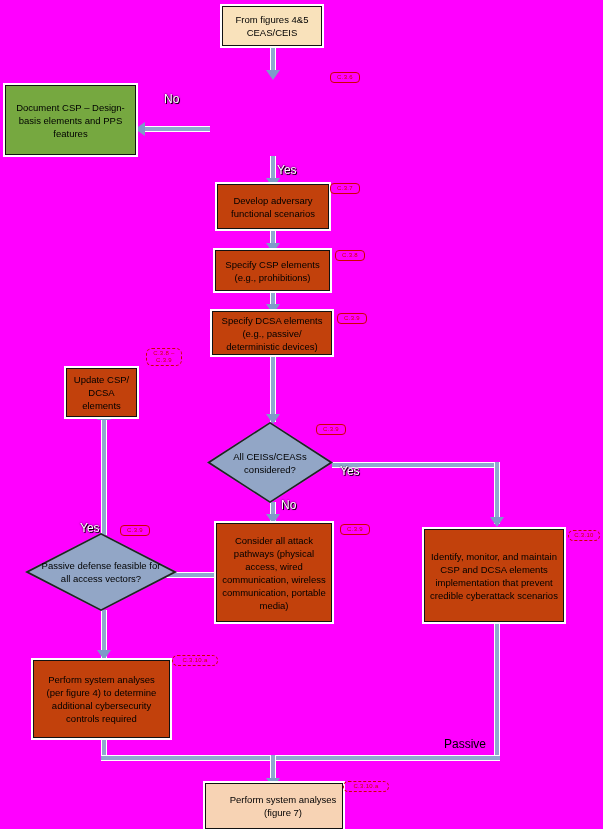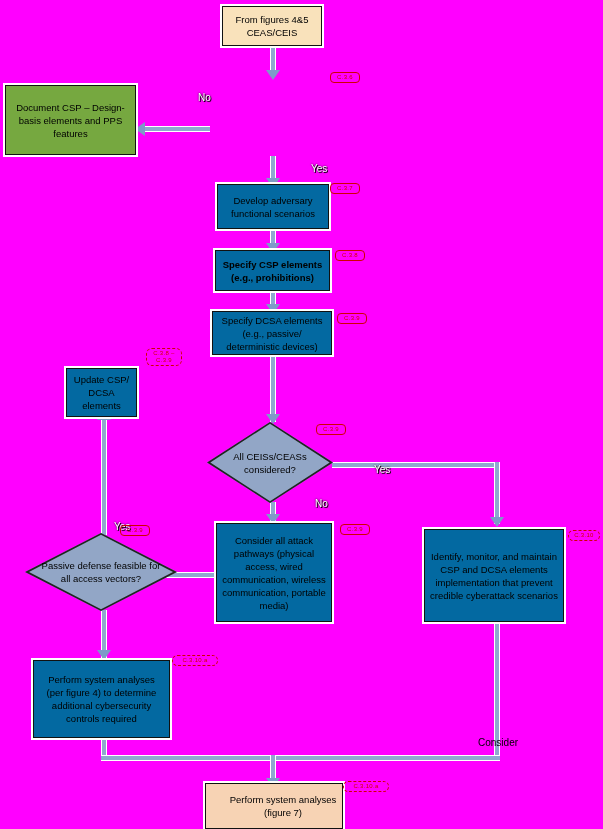--- a/index.html
+++ b/index.html
@@ -30,21 +30,21 @@
     border:1px solid #111;
     font-size:9.5px;
     line-height:13px;
     color:#000;
     padding:3px 5px;
     outline:2px solid #fff;
   }
   .node.tan   { background:#f9e2bb; }
   .node.peach { background:#f7d3b4;padding-left:23px; }
   .node.green { background:#76a840; }
-  .node.blue  { background:#0369a1; }
+  .node.blue  { background:#c2410c; }
 
   
   .dia { position:absolute; }
   .dia .shape {
     position:absolute; left:0; top:0; width:100%; height:100%;
     background:#92a6c6;
     clip-path: polygon(50% 0%, 100% 50%, 50% 100%, 0% 50%);
   }
   .dia .edge {
     position:absolute; left:0; top:0; width:100%; height:100%;
@@ -52,22 +52,22 @@
     clip-path: polygon(50% 0%, 100% 50%, 50% 100%, 0% 50%, 50% 0%,
                        50% 2.2%, 2.6% 50%, 50% 97.8%, 97.4% 50%, 50% 2.2%);
   }
   .dia .dtext {
     position:absolute; left:12%; top:0; width:76%; height:100%;
     display:flex; align-items:center; justify-content:center;
     text-align:center; font-size:9.5px; line-height:13px; color:#000;
   }
 
   
-  .elabel { position:absolute; font-size:10px; color:#fff;
-            text-shadow:0 0 2px #000, 1px 1px 0 #000; white-space:nowrap;margin-left:34px; }
+  .elabel { position:absolute; font-size:12px; color:#fff;
+            text-shadow:0 0 2px #000, 1px 1px 0 #000; white-space:nowrap; }
   .elabel.dark { color:#000; text-shadow:none; }
 
   
   .tag {
     position:absolute;
     border:1px solid #d00000;
     color:#d00000;
     font-size:6px;
     line-height:7px;
     letter-spacing:0.3px;
@@ -134,21 +134,21 @@
 
 
   <div class="node green" style="left:5px; top:85px; width:131px; height:70px;">
     <span>Document CSP – Design-basis elements and PPS features</span>
   </div>
 
   <div class="node blue" style="left:217px; top:184px; width:112px; height:45px;">
     <span>Develop adversary functional scenarios</span>
   </div>
 
-  <div class="node blue" style="left:215px; top:250px; width:115px; height:41px;font-weight:bold;">
+  <div class="node blue" style="left:215px; top:250px; width:115px; height:41px;">
     <span>Specify CSP elements (e.g., prohibitions)</span>
   </div>
 
   <div class="node blue" style="left:212px; top:311px; width:120px; height:44px;">
     <span>Specify DCSA elements (e.g., passive/ deterministic devices)</span>
   </div>
 
   <div class="node blue" style="left:66px; top:368px; width:71px; height:49px;">
     <span>Update CSP/ DCSA elements</span>
   </div>
@@ -179,21 +179,21 @@
 
   <div class="node peach" style="left:205px; top:783px; width:138px; height:46px;">
     <span>Perform system analyses (figure 7)</span>
   </div>
 
   <div class="elabel" style="left:164px; top:92px;">No</div>
   <div class="elabel" style="left:277px; top:163px;">Yes</div>
   <div class="elabel" style="left:340px; top:464px;">Yes</div>
   <div class="elabel" style="left:281px; top:498px;">No</div>
   <div class="elabel" style="left:80px; top:521px;">Yes</div>
-  <div class="elabel dark" style="left:444px; top:737px;">Consider</div>
+  <div class="elabel dark" style="left:444px; top:737px;">Passive</div>
 
   <div class="tag soft" style="left:330px; top:72px; width:30px;">C.3.6</div>
   <div class="tag soft" style="left:330px; top:183px; width:30px;">C.3.7</div>
   <div class="tag soft" style="left:335px; top:250px; width:30px;">C.3.8</div>
   <div class="tag soft" style="left:337px; top:313px; width:30px;">C.3.9</div>
   <div class="tag round" style="left:146px; top:348px; width:36px;">C.3.8 –
 C.3.9</div>
   <div class="tag soft" style="left:316px; top:424px; width:30px;">C.3.9</div>
   <div class="tag soft" style="left:340px; top:524px; width:30px;">C.3.9</div>
   <div class="tag round" style="left:568px; top:530px; width:32px;">C.3.10</div>

